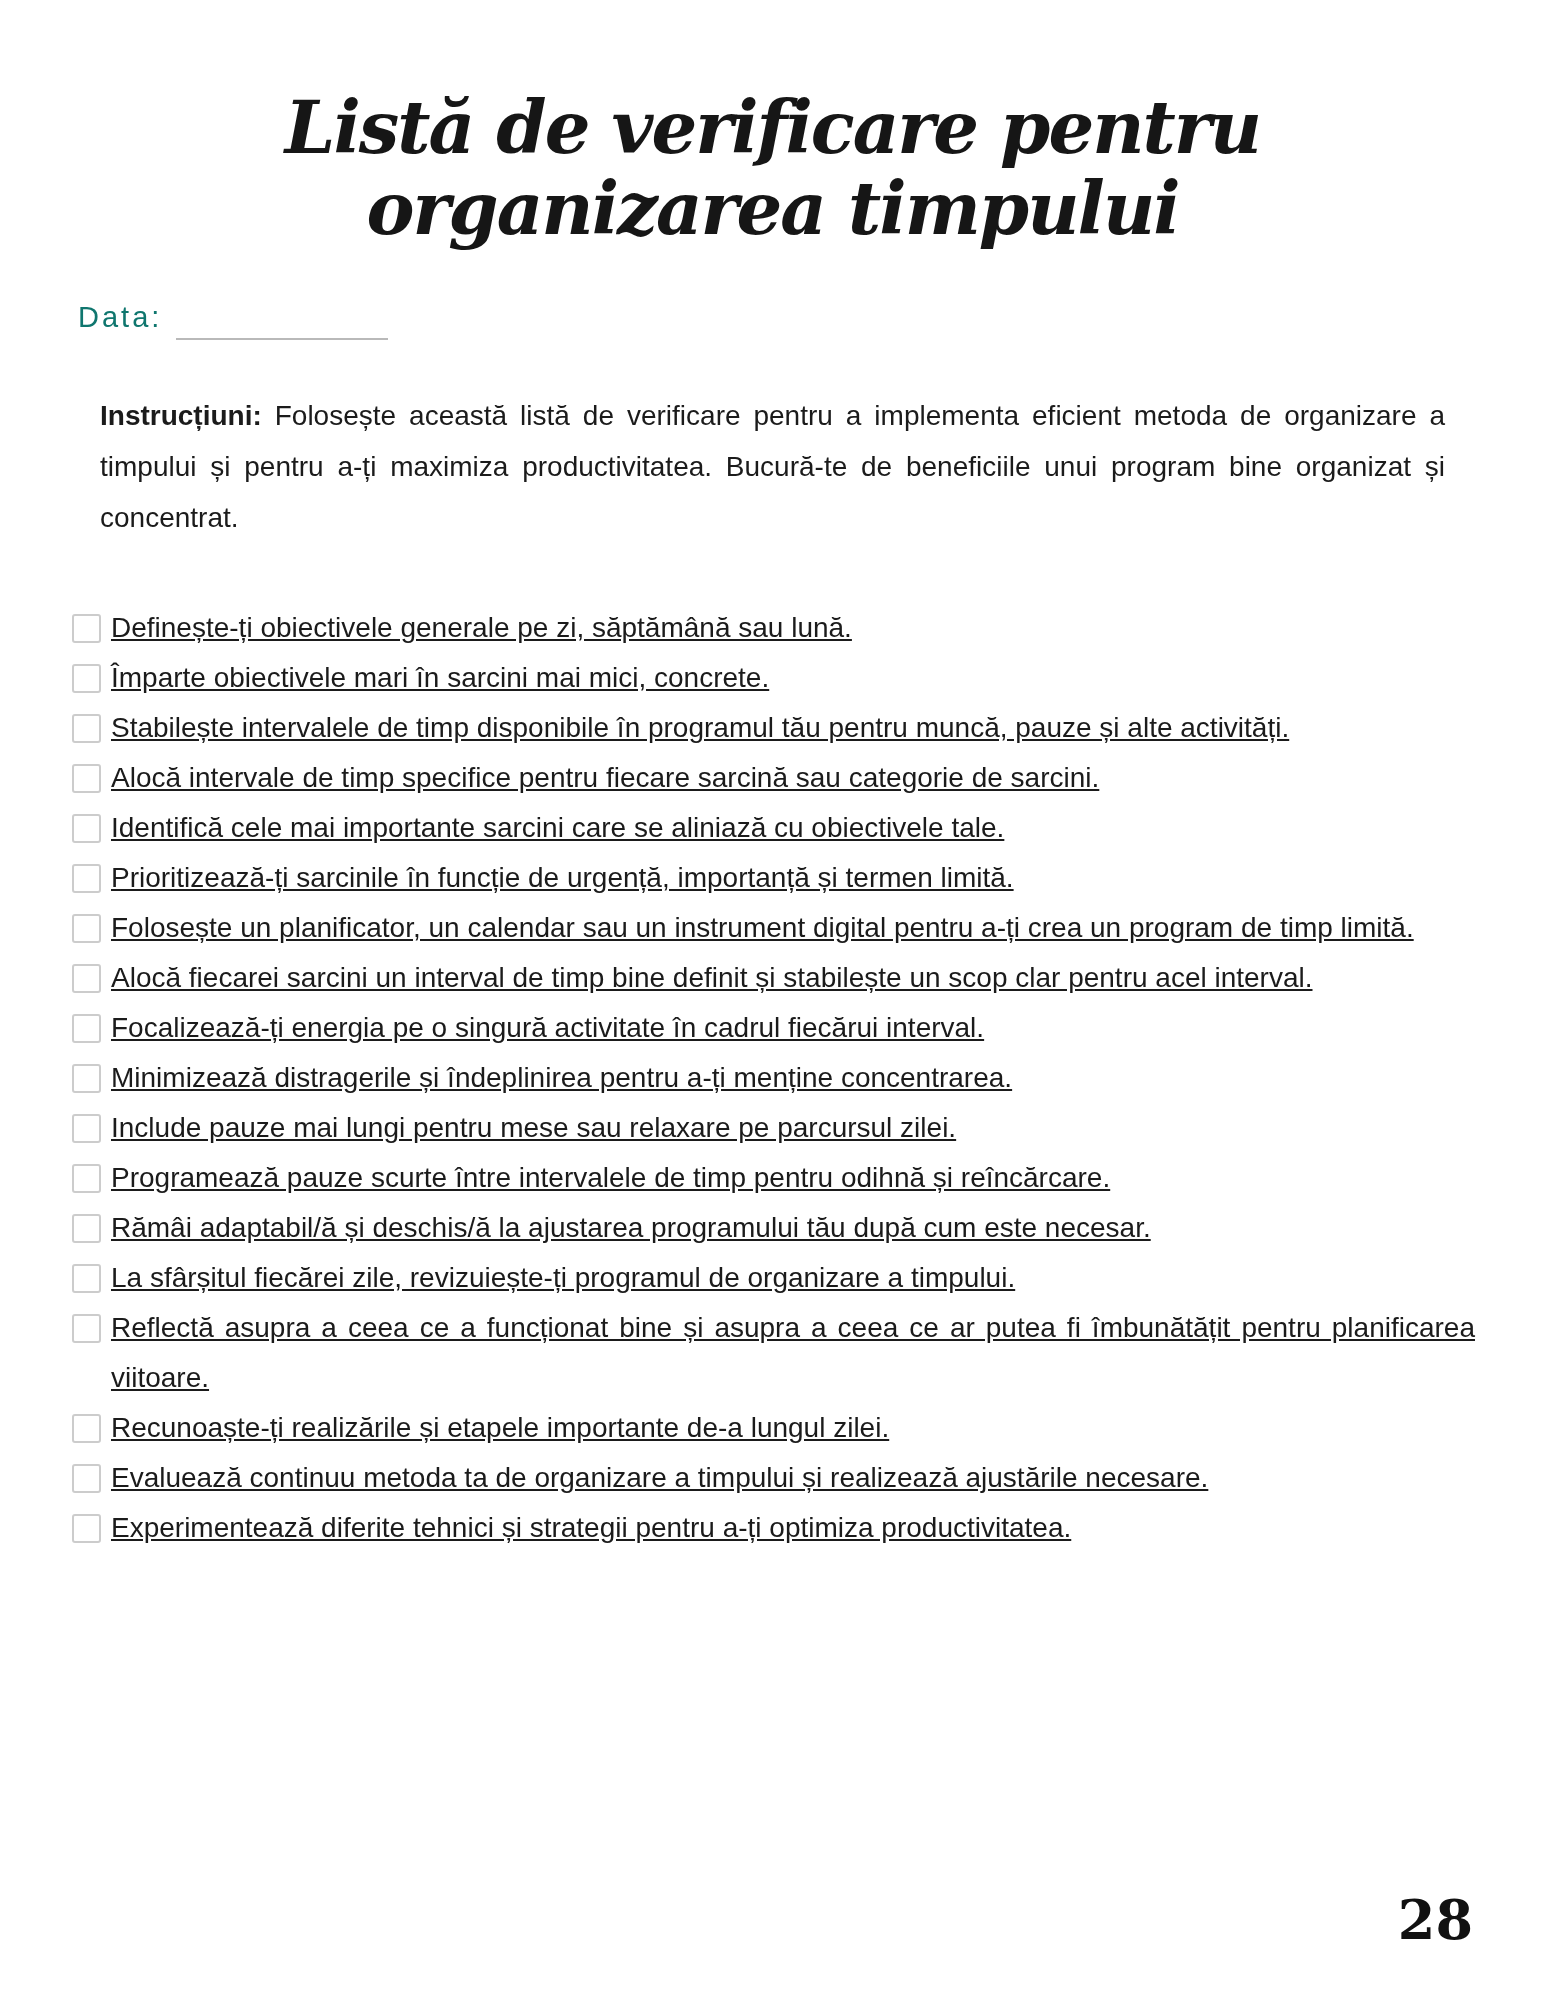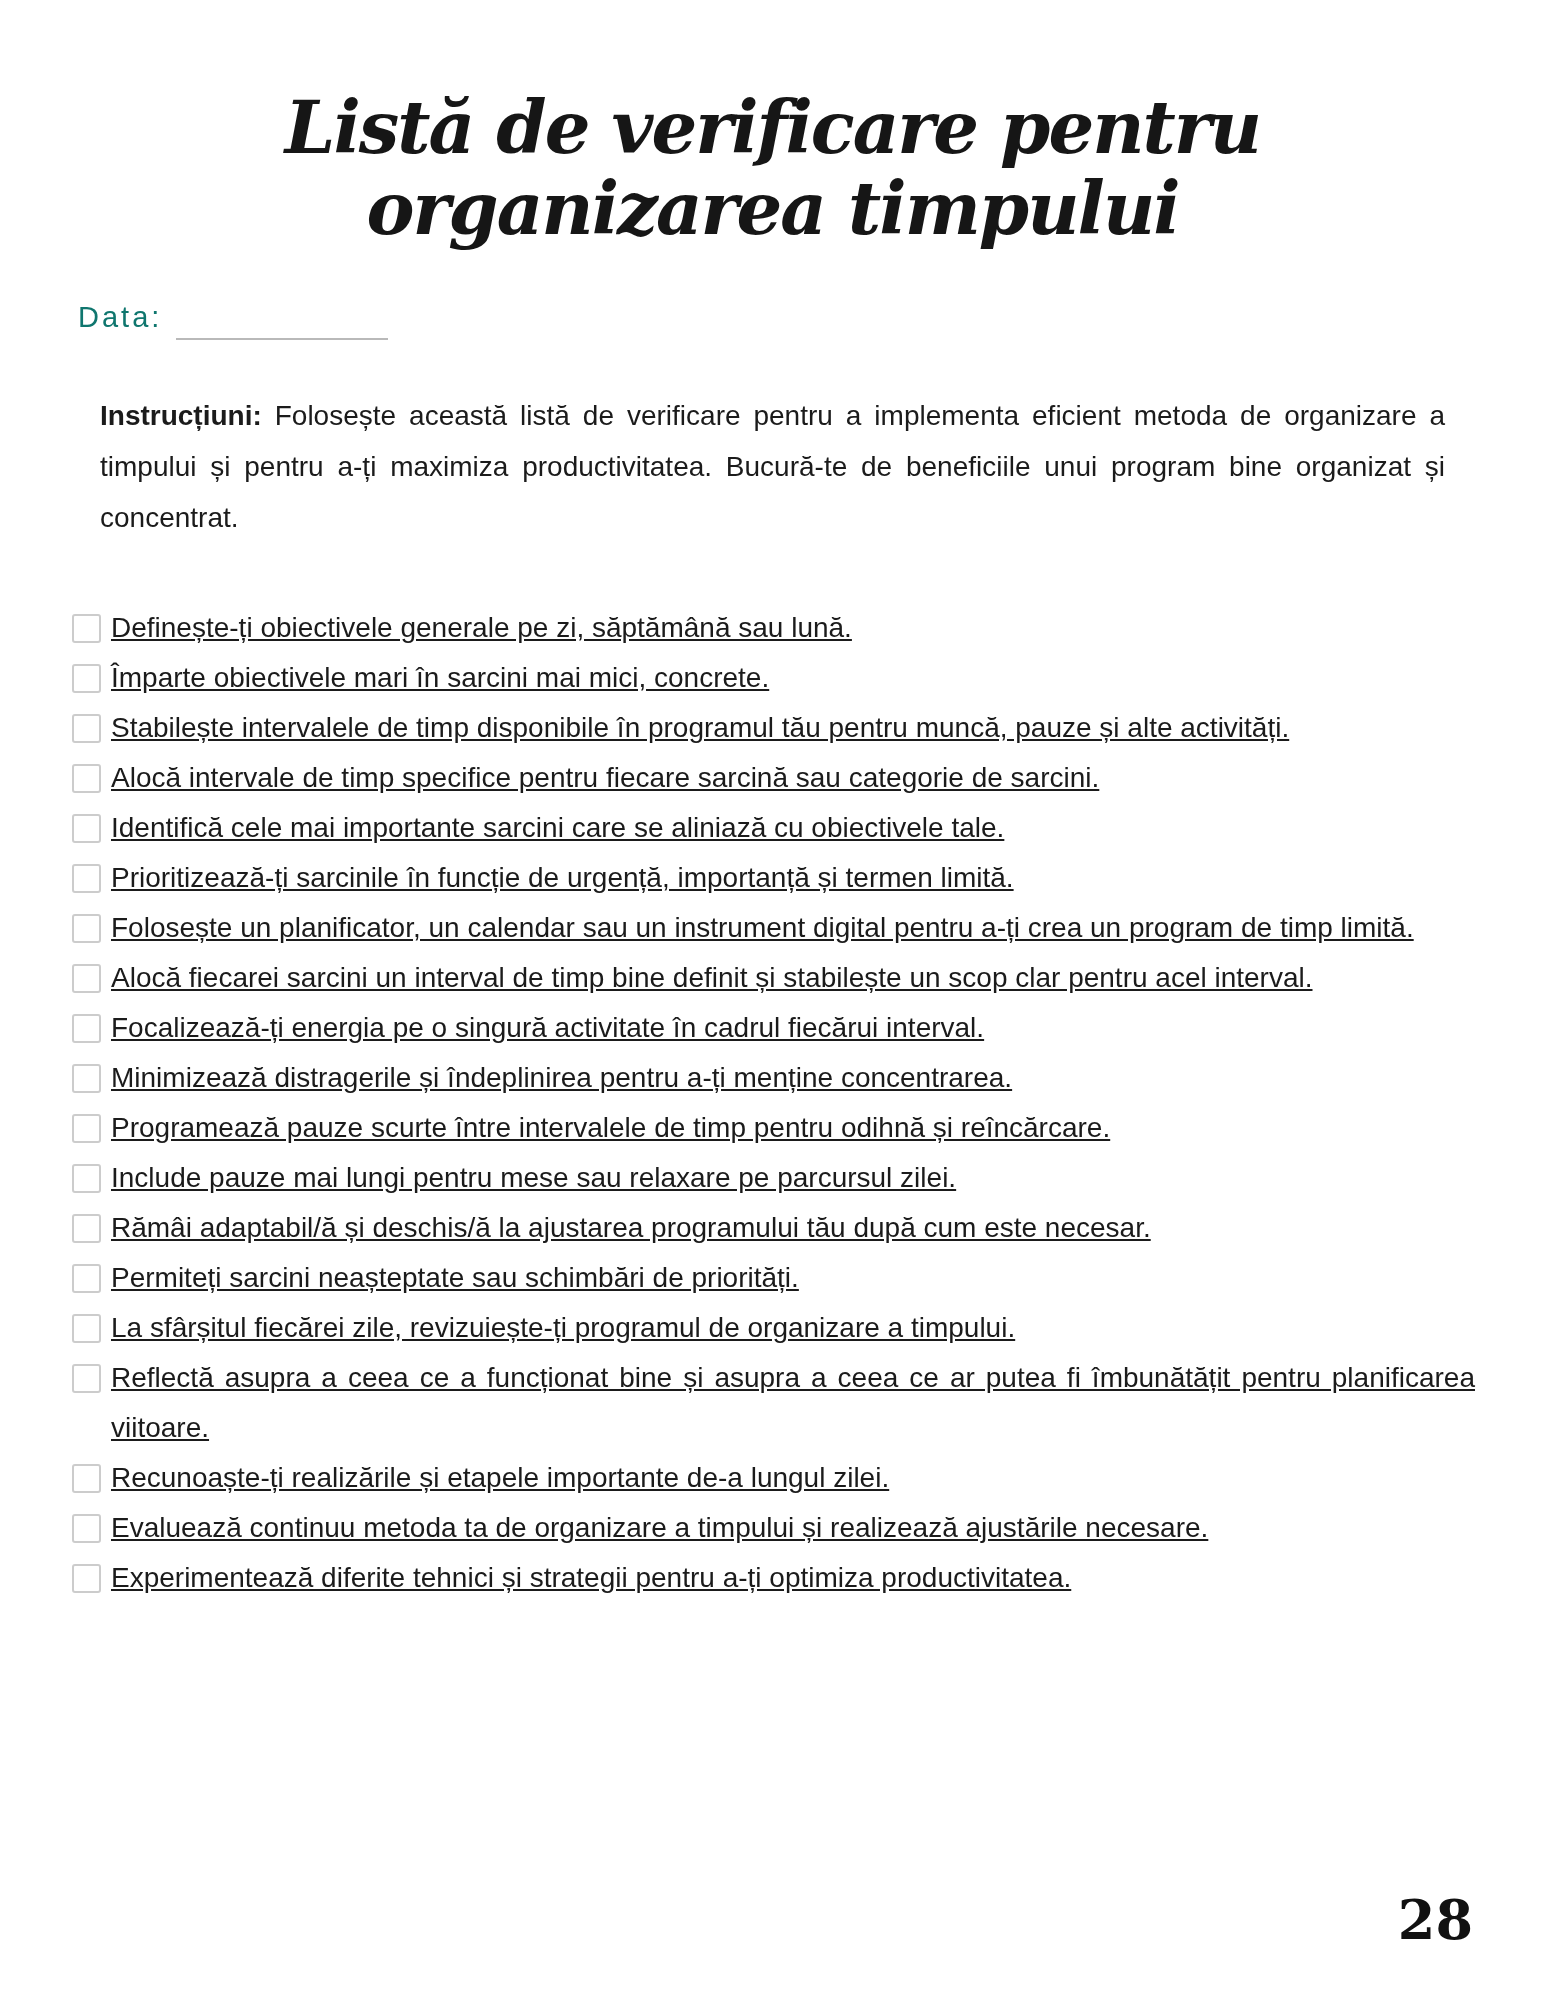--- a/index.html
+++ b/index.html
@@ -146,33 +146,29 @@
     <div class="check-item">
       <span class="checkbox"></span>
       <span class="check-text">Focalizează-ți energia pe o singură activitate în cadrul fiecărui interval.</span>
     </div>
     <div class="check-item">
       <span class="checkbox"></span>
       <span class="check-text">Minimizează distragerile și îndeplinirea pentru a-ți menține concentrarea.</span>
     </div>
     <div class="check-item">
       <span class="checkbox"></span>
+      <span class="check-text">Include pauze mai lungi pentru mese sau relaxare pe parcursul zilei.</span>
+    </div>
+    <div class="check-item">
+      <span class="checkbox"></span>
       <span class="check-text">Programează pauze scurte între intervalele de timp pentru odihnă și reîncărcare.</span>
     </div>
     <div class="check-item">
       <span class="checkbox"></span>
-      <span class="check-text">Include pauze mai lungi pentru mese sau relaxare pe parcursul zilei.</span>
-    </div>
-    <div class="check-item">
-      <span class="checkbox"></span>
       <span class="check-text">Rămâi adaptabil/ă și deschis/ă la ajustarea programului tău după cum este necesar.</span>
-    </div>
-    <div class="check-item">
-      <span class="checkbox"></span>
-      <span class="check-text">Permiteți sarcini neașteptate sau schimbări de priorități.</span>
     </div>
     <div class="check-item">
       <span class="checkbox"></span>
       <span class="check-text">La sfârșitul fiecărei zile, revizuiește-ți programul de organizare a timpului.</span>
     </div>
     <div class="check-item">
       <span class="checkbox"></span>
       <span class="check-text">Reflectă asupra a ceea ce a funcționat bine și asupra a ceea ce ar putea fi îmbunătățit pentru planificarea viitoare.</span>
     </div>
     <div class="check-item">

